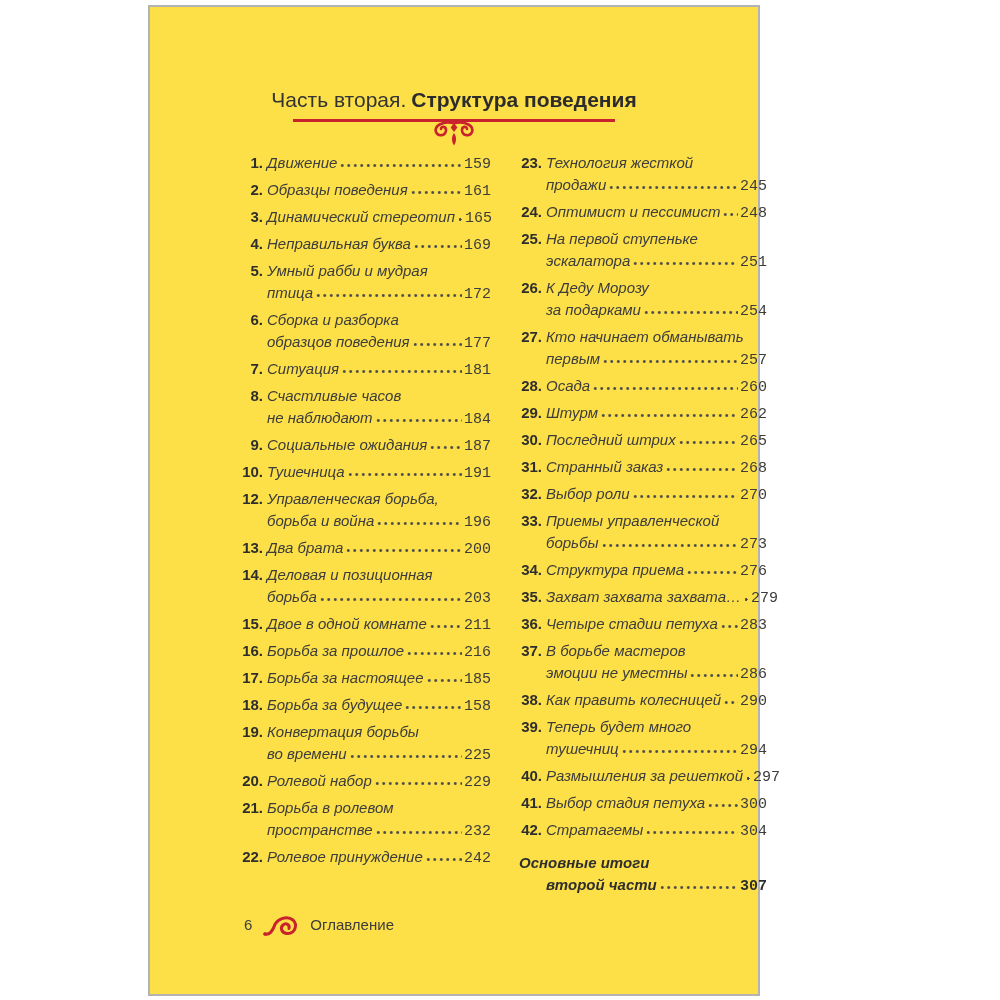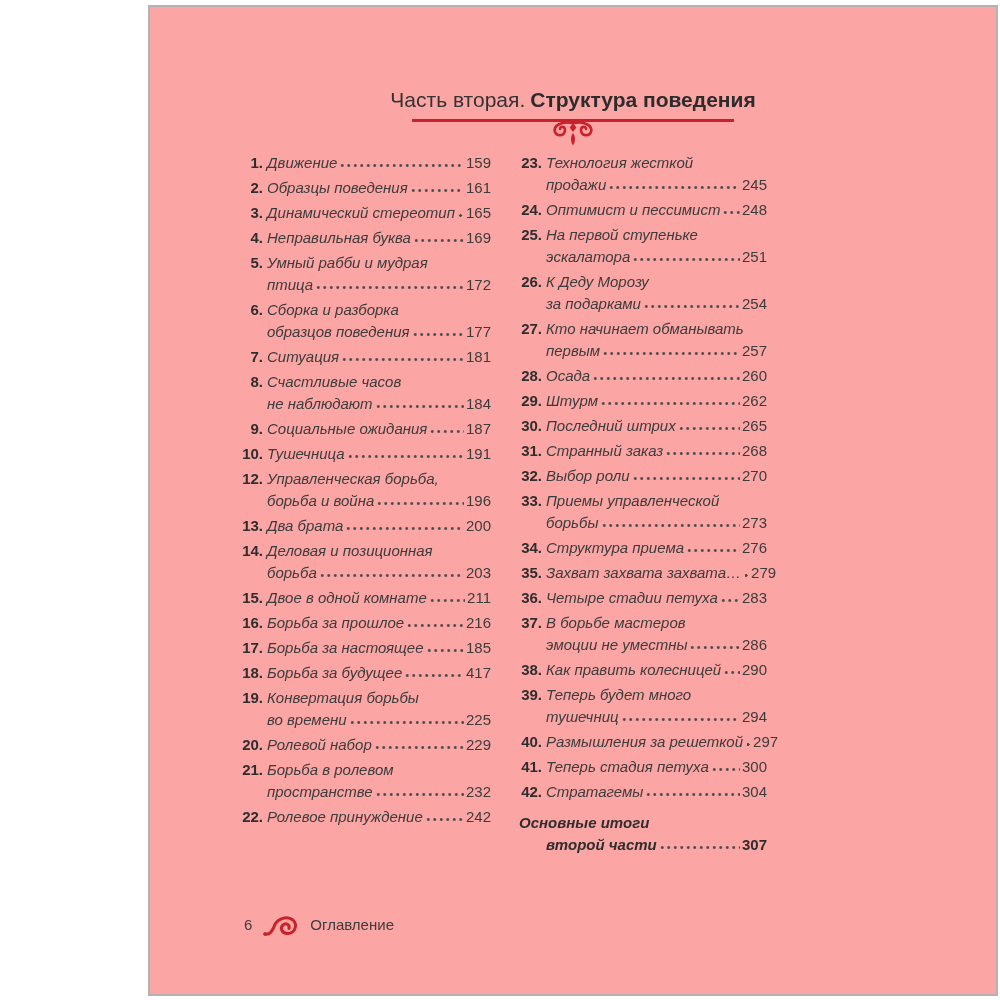--- a/index.html
+++ b/index.html
@@ -11,22 +11,22 @@
   * { margin:0; padding:0; box-sizing:border-box; }
   html, body {
     width:1000px; height:1000px;
     background:#ffffff;
     font-family:"Liberation Sans", sans-serif;
     position:relative;
     overflow:hidden;
   }
   .book-page {
     position:absolute; left:148px; top:5px;
-    width:850px; height:991px;
-    background:#fca5a5;
+    width:612px; height:991px;
+    background:#fde047;
     border:2px solid var(--border);
   }
   
   .header {
     position:absolute; top:80px; left:0; width:100%;
     text-align:center; color:#333333;
     font-size:21px; line-height:25px;
   }
   .header-inner { display:inline-block; }
   .part-title { font-weight:bold; margin-left:5px; color:#2c2c2c; }
@@ -51,21 +51,21 @@
   }
   .title { white-space:nowrap;font-style:italic; }
   .dots {
     flex:1 1 6px; height:5px; margin:0 2px;
     background-image:radial-gradient(circle, var(--dot) 1.2px, rgba(0,0,0,0) 1.55px);
     background-size:6.5px 5px;
     background-repeat:repeat-x;
     background-position:left bottom;
     min-width:6px;
   }
-  .page-num { flex:0 0 auto; }
+  .page-num { flex:0 0 auto;font-family:Liberation Mono, monospace; }
   
   .footer {
     position:absolute; left:94px; top:901px;
     display:flex; align-items:center; gap:10px;
     font-size:15px; color:var(--text);
     height:32px;
   }
 </style>
 </head>
 <body>
@@ -234,21 +234,21 @@
           <span class="title">Борьба за настоящее</span>
           <span class="dots"></span>
           <span class="page-num">185</span>
         </div>
       </div>
       <div class="entry">
         <div class="line">
           <span class="num">18.</span>
           <span class="title">Борьба за будущее</span>
           <span class="dots"></span>
-          <span class="page-num">417</span>
+          <span class="page-num">158</span>
         </div>
       </div>
       <div class="entry">
         <div class="line">
           <span class="num">19.</span>
           <span class="title">Конвертация борьбы</span>
         </div>
         <div class="line">
           <span class="num"></span>
           <span class="title">во времени</span>
@@ -454,21 +454,21 @@
         <div class="line">
           <span class="num">40.</span>
           <span class="title">Размышления за решеткой</span>
           <span class="dots"></span>
           <span class="page-num">297</span>
         </div>
       </div>
       <div class="entry">
         <div class="line">
           <span class="num">41.</span>
-          <span class="title">Теперь стадия петуха</span>
+          <span class="title">Выбор стадия петуха</span>
           <span class="dots"></span>
           <span class="page-num">300</span>
         </div>
       </div>
       <div class="entry">
         <div class="line">
           <span class="num">42.</span>
           <span class="title">Стратагемы</span>
           <span class="dots"></span>
           <span class="page-num">304</span>

